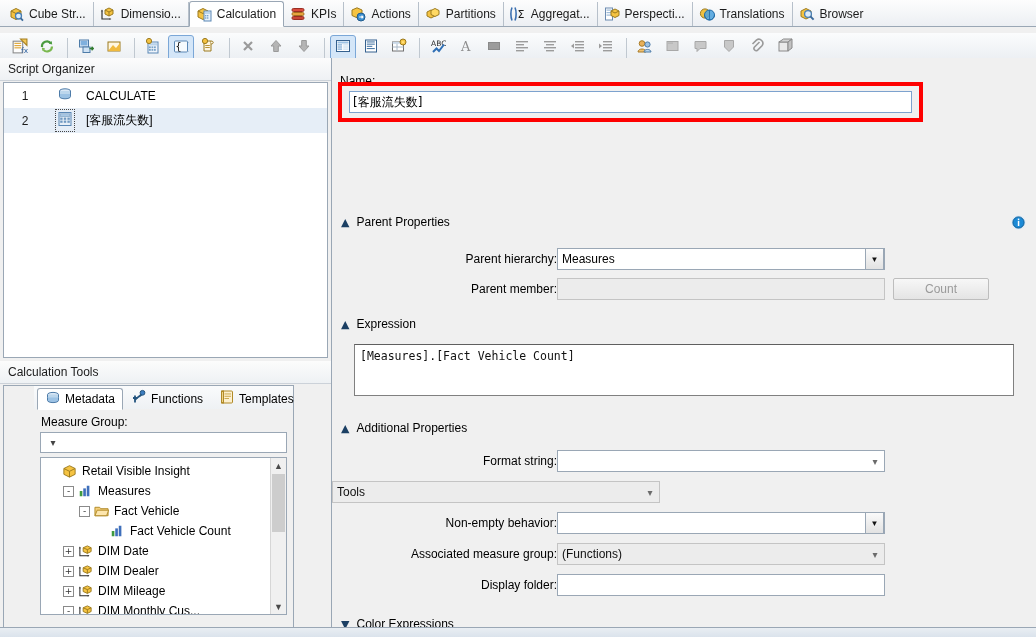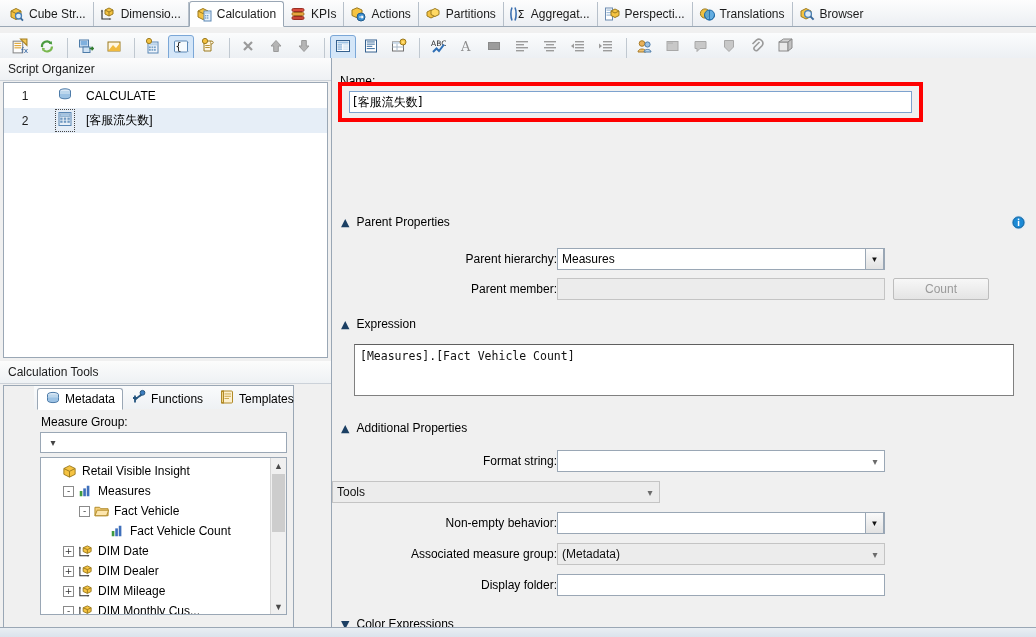--- a/index.html
+++ b/index.html
@@ -696,21 +696,21 @@
       <div class="rl">Non-empty behavior:</div>
       <div class="ctrl c-white" style="width:328px;">
         <div class="cv"></div>
         <div class="c-flat-arrow">▼</div>
       </div>
     </div>
 
     <div class="row" style="left:0;top:485px;width:705px;">
       <div class="rl">Associated measure group:</div>
       <div class="ctrl c-gray" style="width:328px;">
-        <div class="cv" style="color:#111;">(Metadata)</div>
+        <div class="cv" style="color:#111;">(Functions)</div>
         <div class="chev-lite">▾</div>
       </div>
     </div>
 
     <div class="row" style="left:0;top:516px;width:705px;">
       <div class="rl">Display folder:</div>
       <div class="ctrl c-white" style="width:328px;">
         <div class="cv"></div>
       </div>
     </div>

